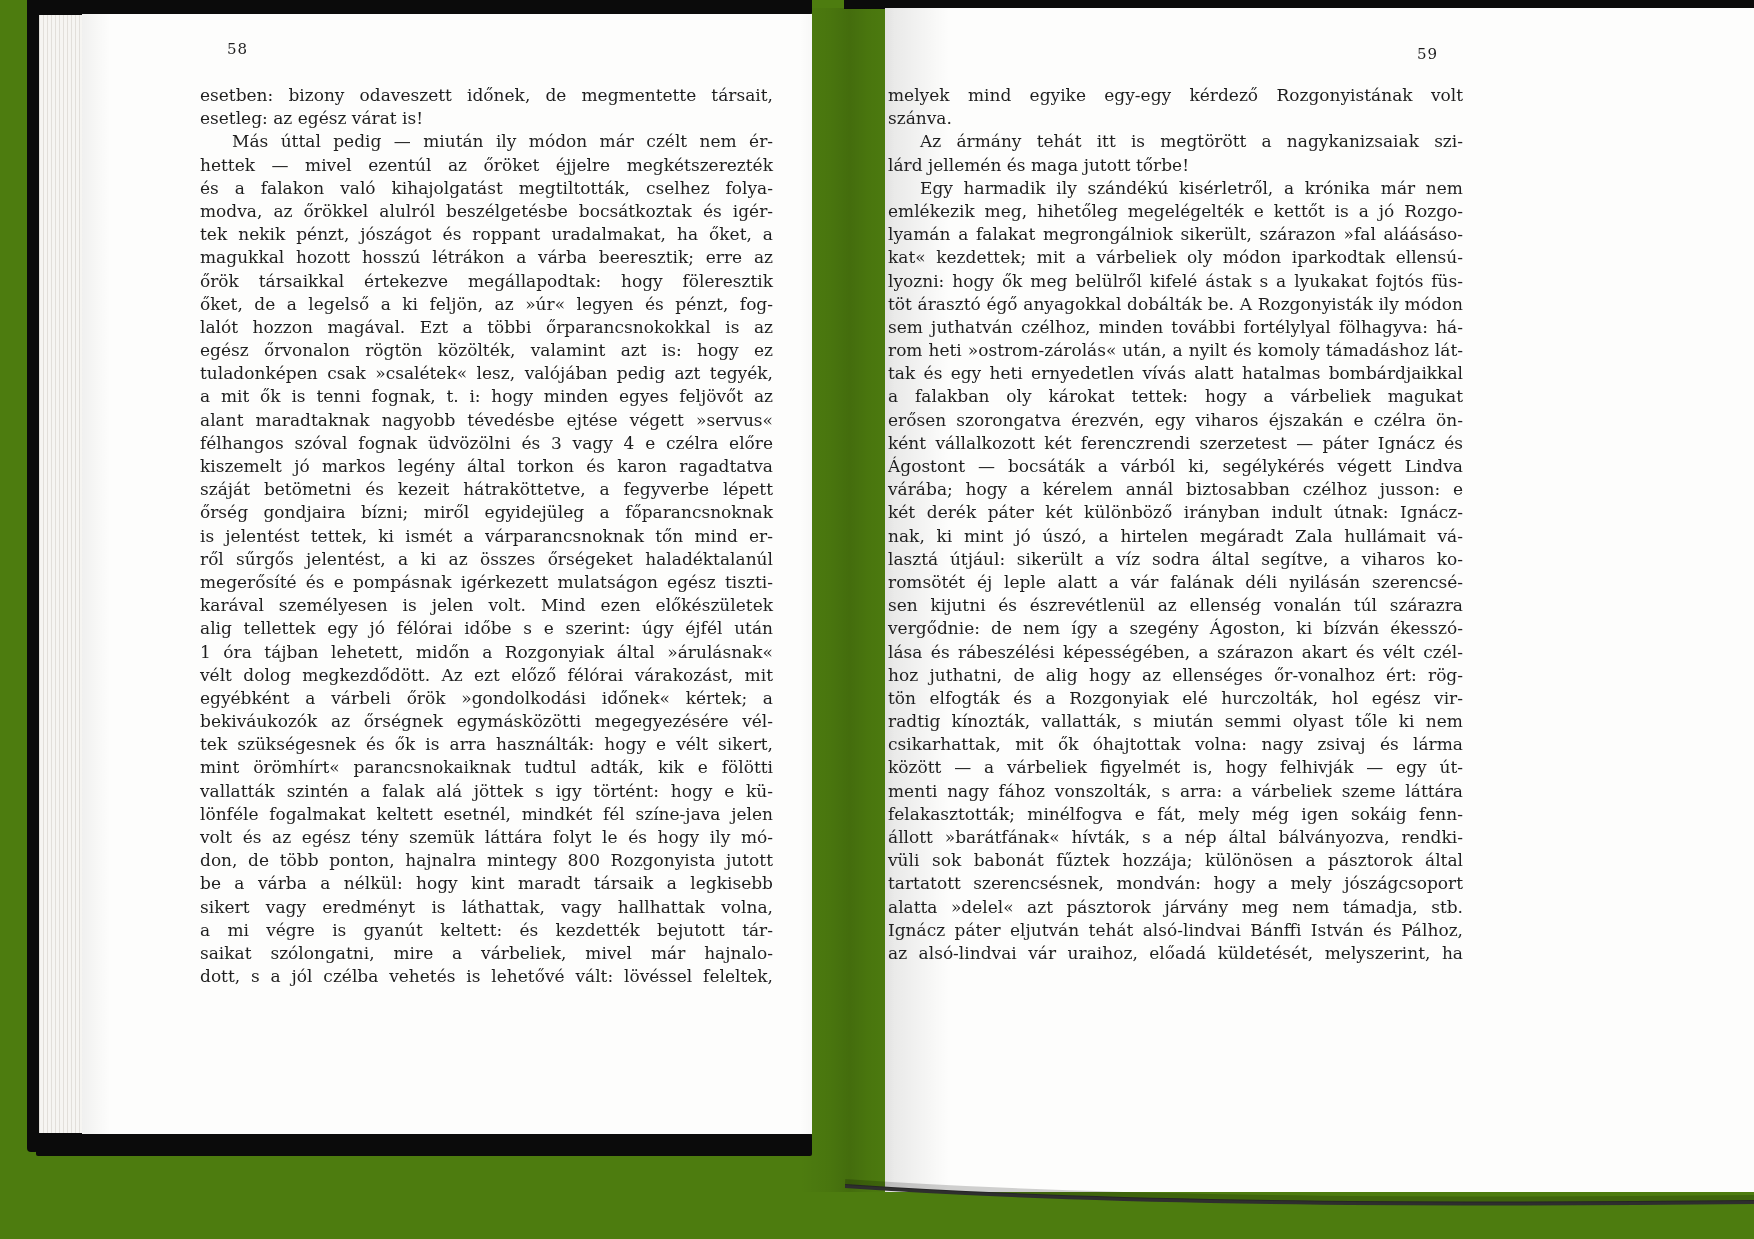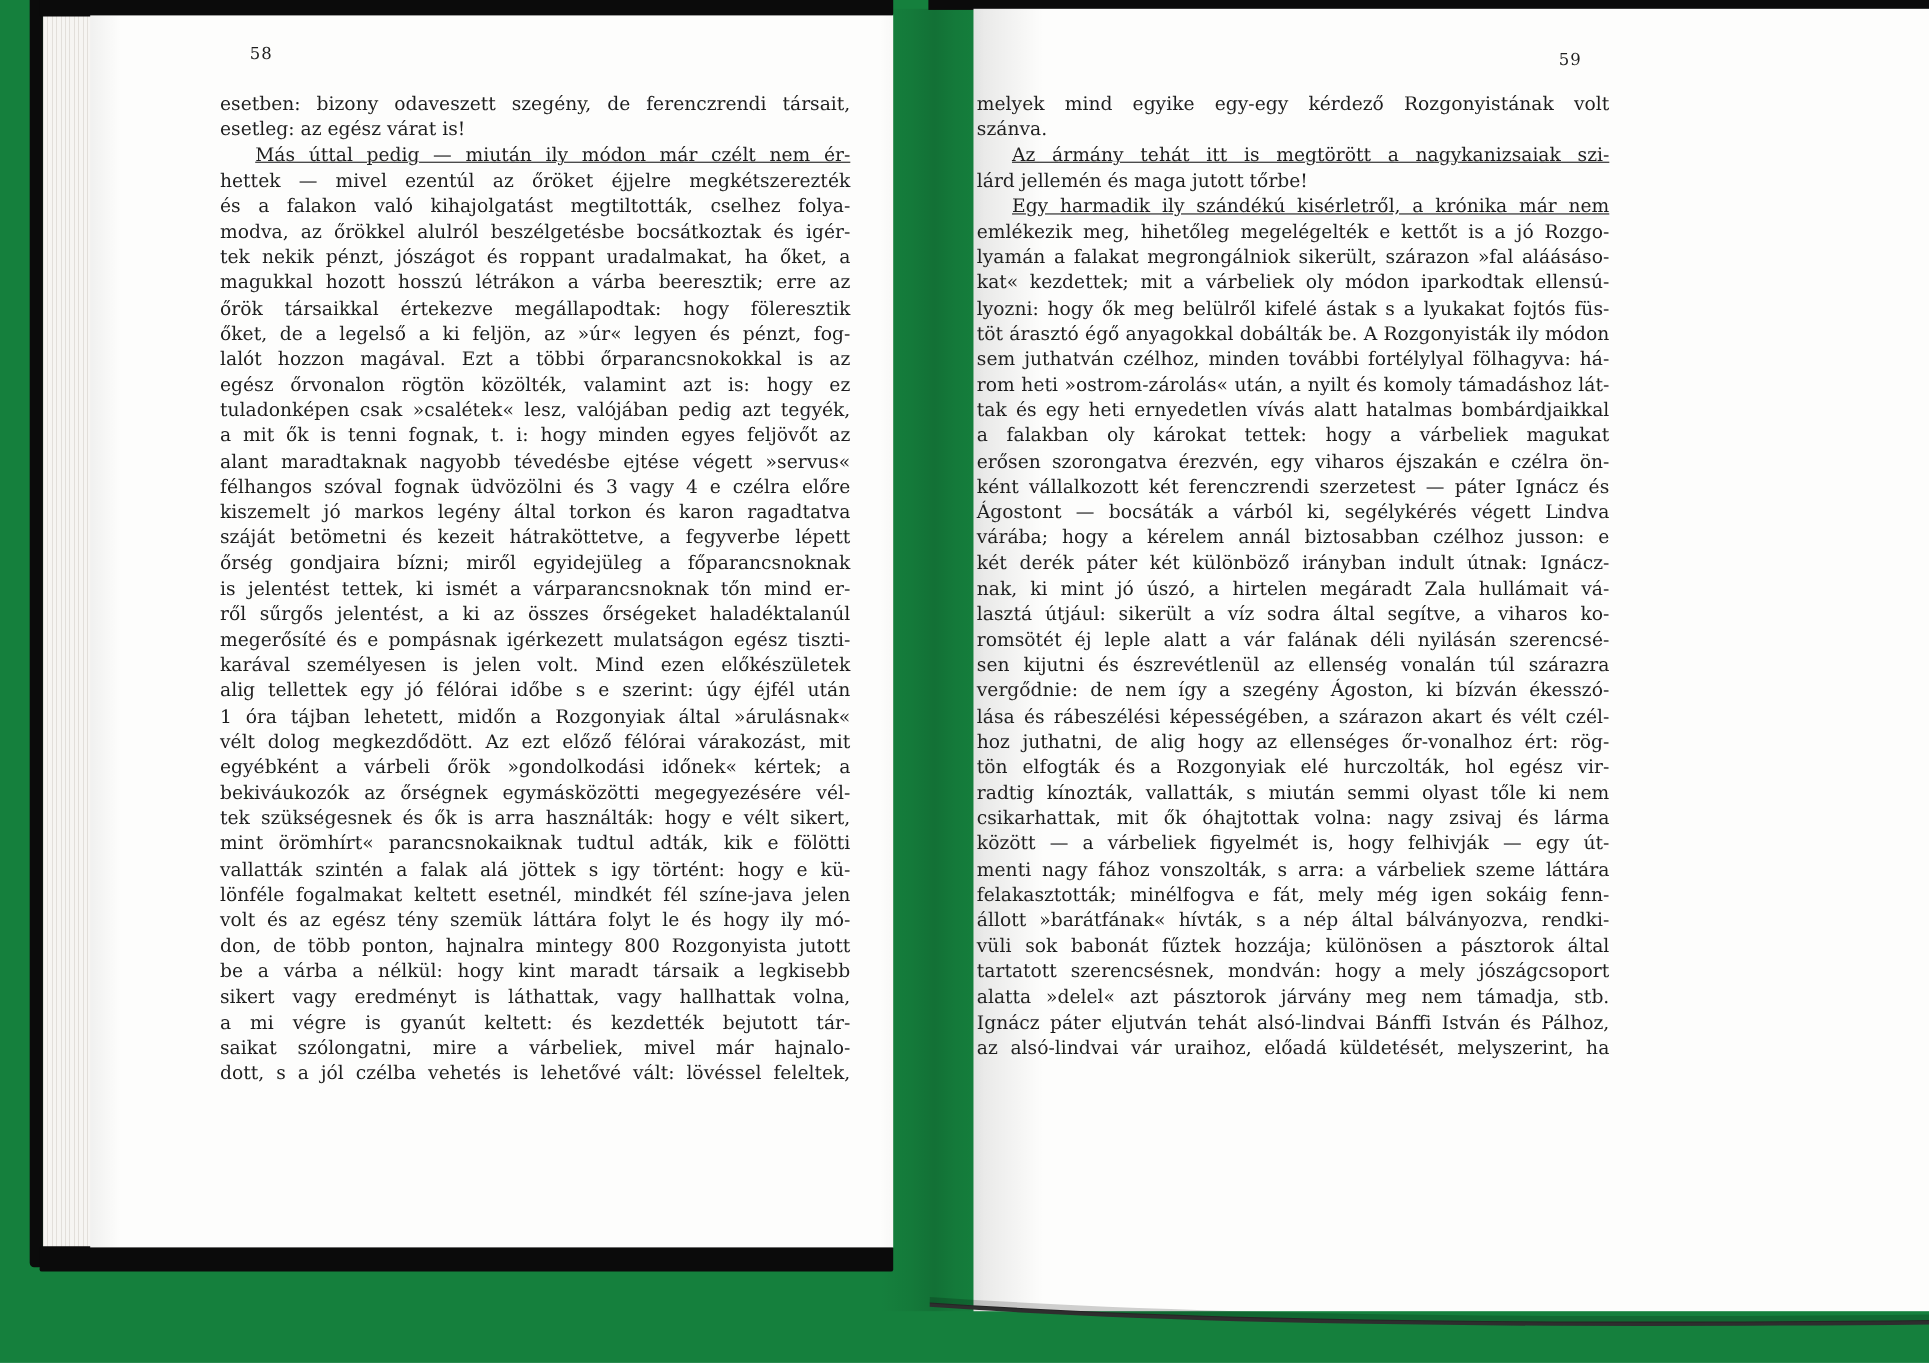--- a/index.html
+++ b/index.html
@@ -1,19 +1,19 @@
 <!DOCTYPE html>
 <html><head>
 <meta charset="utf-8">
 <style>
   html,body{margin:0;padding:0;background:#ffffff;}
   .scan{
     position:relative;
     width:1754px;height:1239px;
-    background:#15803d;
+    background:#4d7c0f;
     overflow:hidden;
     font-family:"DejaVu Serif", serif;
   }
   
   .bar{position:absolute;background:#0b0b0b;}
   .bar.top-left{left:36px;top:0;width:776px;height:15px;border-radius:0 0 3px 2px;}
   .bar.top-right{left:844px;top:0;width:910px;height:9px;}
   .bar.bottom-left{left:36px;top:1133px;width:776px;height:23px;border-radius:2px;}
   .cover-edge{position:absolute;left:27px;top:0;width:12px;height:1152px;background:#0b0b0b;border-radius:0 0 4px 4px;}
   .page-stack{
@@ -46,41 +46,41 @@
   }
   .text-block.left-text{left:200px;top:84px;width:573px;}
   .text-block.right-text{left:888px;top:84px;width:575px;}
   .line{
     text-align:justify;
     text-align-last:justify;
     white-space:normal;
     height:23.2px;overflow:visible;
   }
   .line.para-end{text-align-last:left;}
-  .line.para-start{text-indent:32px;text-decoration:underline;}
+  .line.para-start{text-indent:32px;}
 </style>
 </head>
 <body>
 
 <div class="scan">
   <div class="page-stack"></div>
   <div class="cover-edge"></div>
   <div class="bar top-left"></div>
   <div class="bar top-right"></div>
   <div class="bar bottom-left"></div>
 
   <div class="page left"></div>
   <div class="page right"></div>
   <div class="gutter"></div>
 
   <div class="pagenum left-num">58</div>
   <div class="pagenum right-num">59</div>
 
   <div class="text-block left-text">
-      <div class="line">esetben: bizony odaveszett szegény, de ferenczrendi társait,</div>
+      <div class="line">esetben: bizony odaveszett időnek, de megmentette társait,</div>
       <div class="line para-end">esetleg: az egész várat is!</div>
       <div class="line para-start">Más úttal pedig — miután ily módon már czélt nem ér-</div>
       <div class="line">hettek — mivel ezentúl az őröket éjjelre megkétszerezték</div>
       <div class="line">és a falakon való kihajolgatást megtiltották, cselhez folya-</div>
       <div class="line">modva, az őrökkel alulról beszélgetésbe bocsátkoztak és igér-</div>
       <div class="line">tek nekik pénzt, jószágot és roppant uradalmakat, ha őket, a</div>
       <div class="line">magukkal hozott hosszú létrákon a várba beeresztik; erre az</div>
       <div class="line">őrök társaikkal értekezve megállapodtak: hogy föleresztik</div>
       <div class="line">őket, de a legelső a ki feljön, az »úr« legyen és pénzt, fog-</div>
       <div class="line">lalót hozzon magával. Ezt a többi őrparancsnokokkal is az</div>

